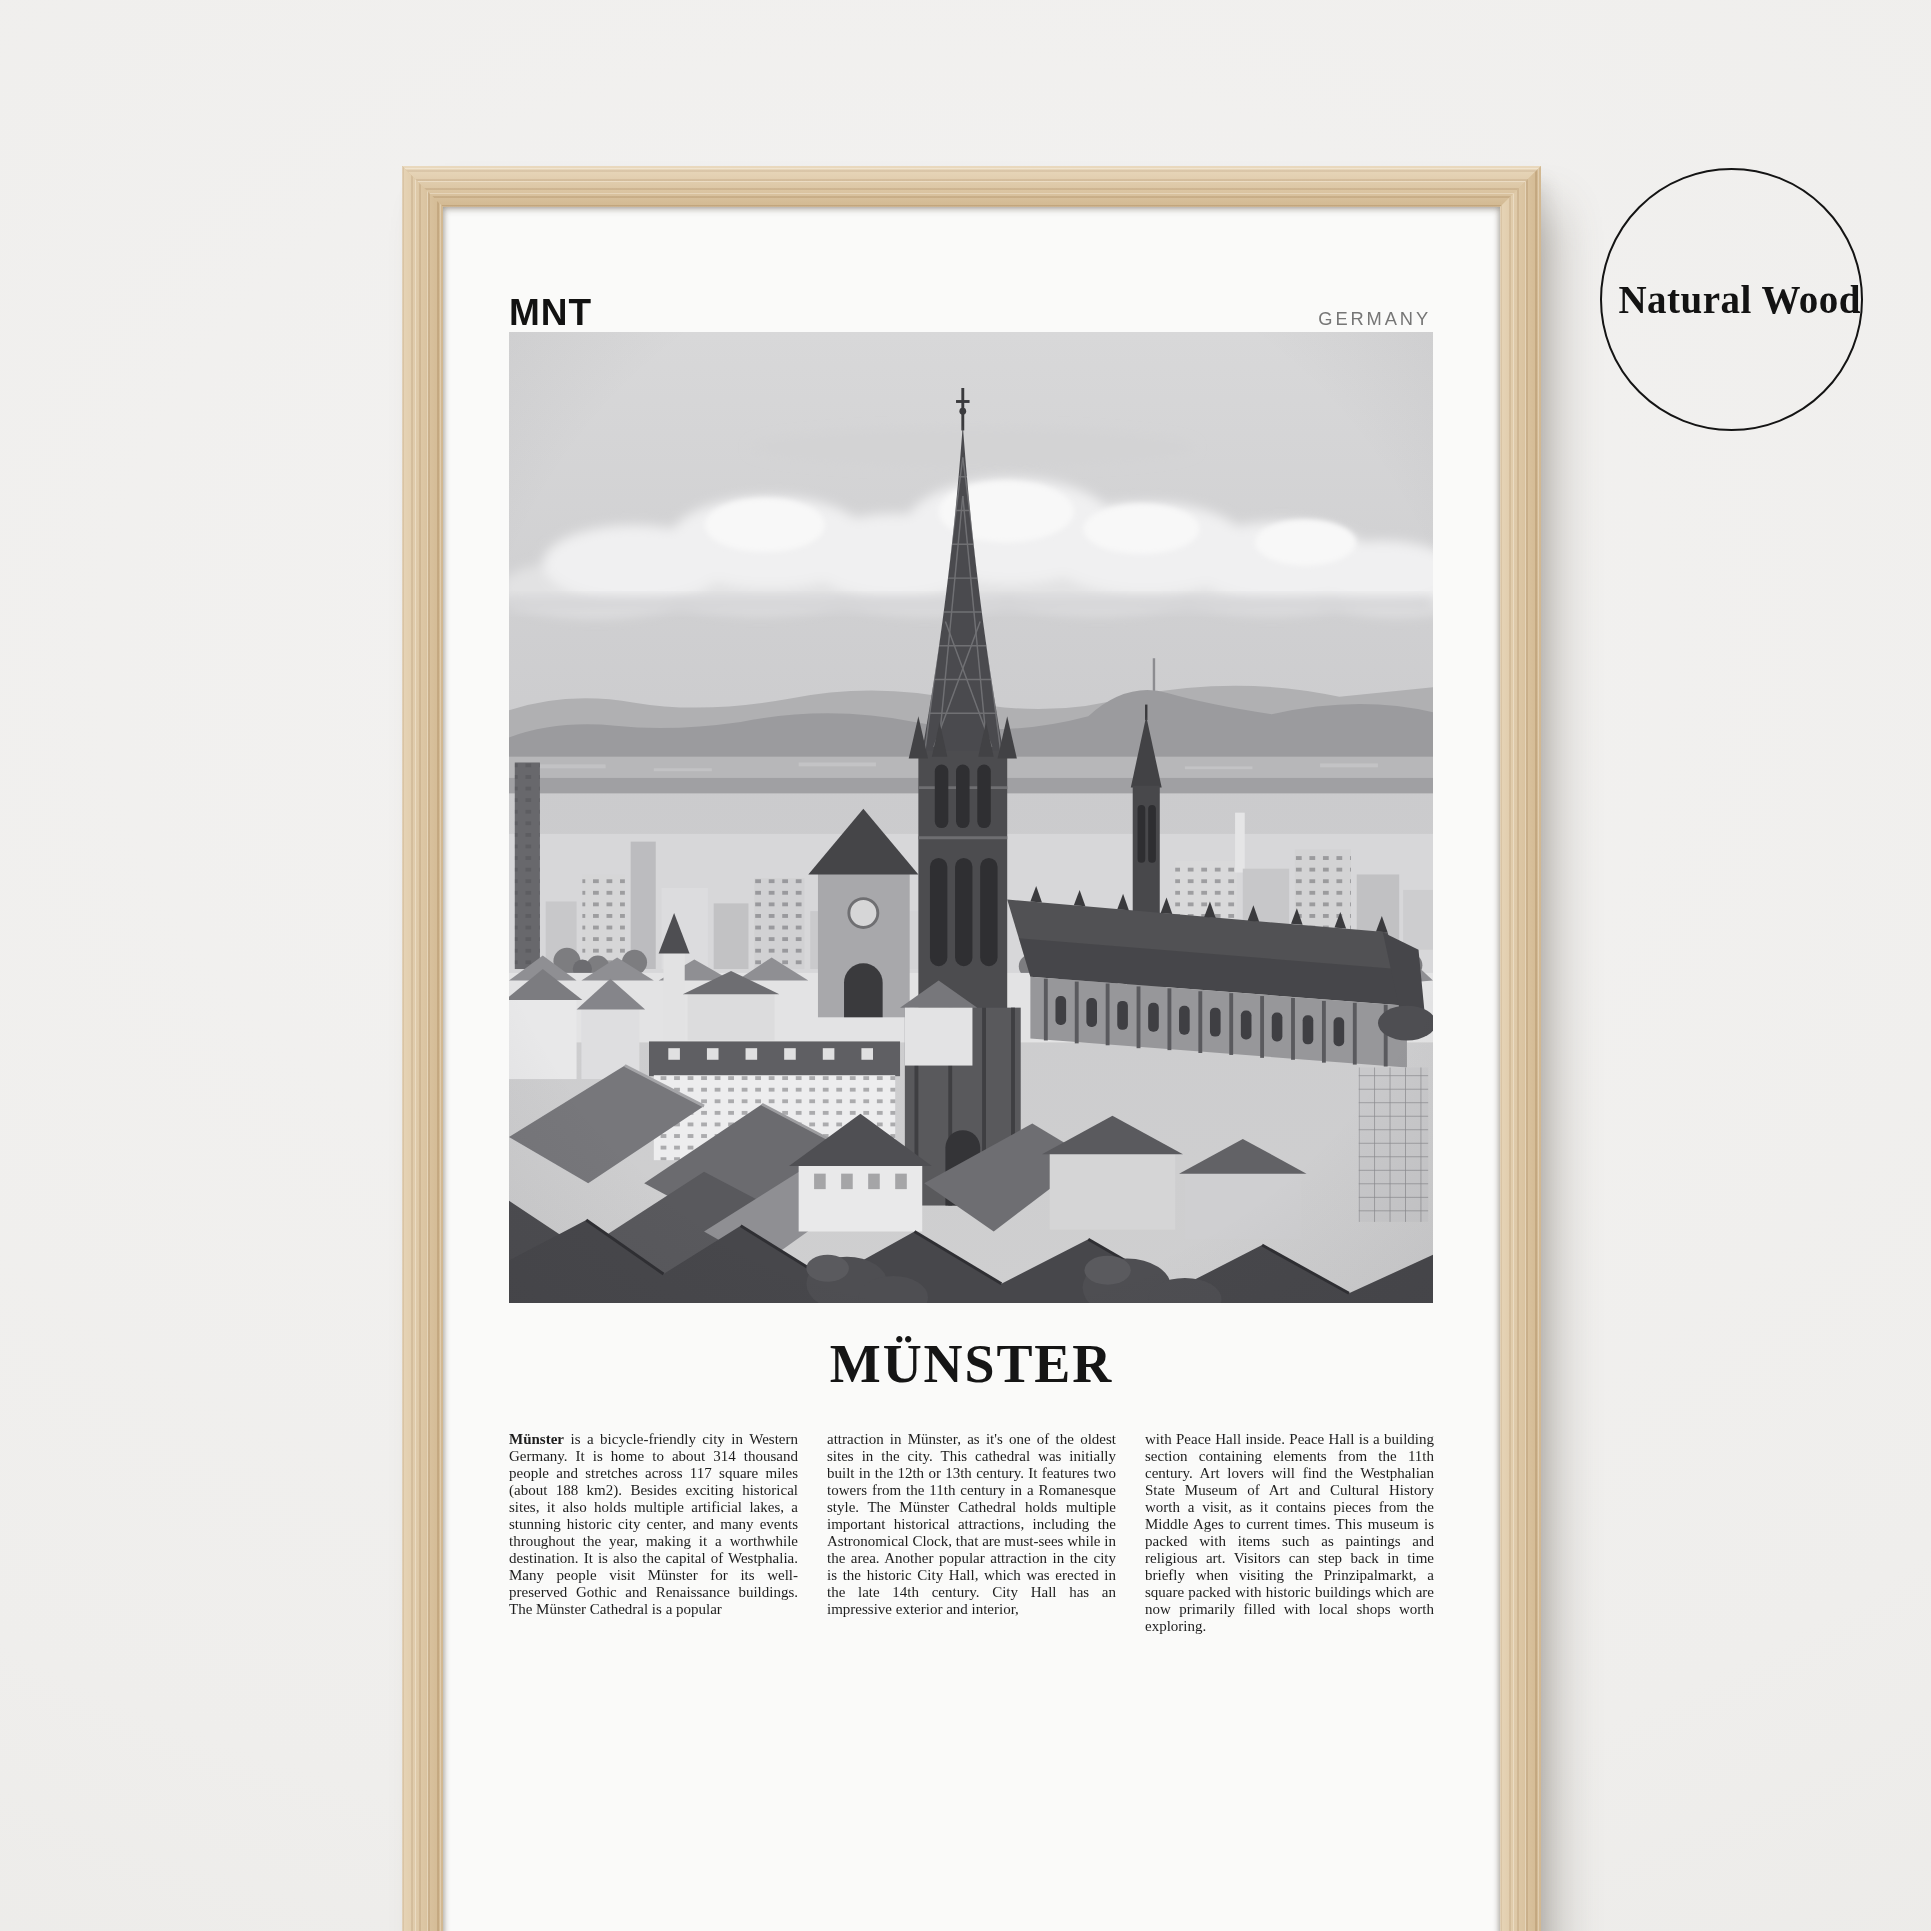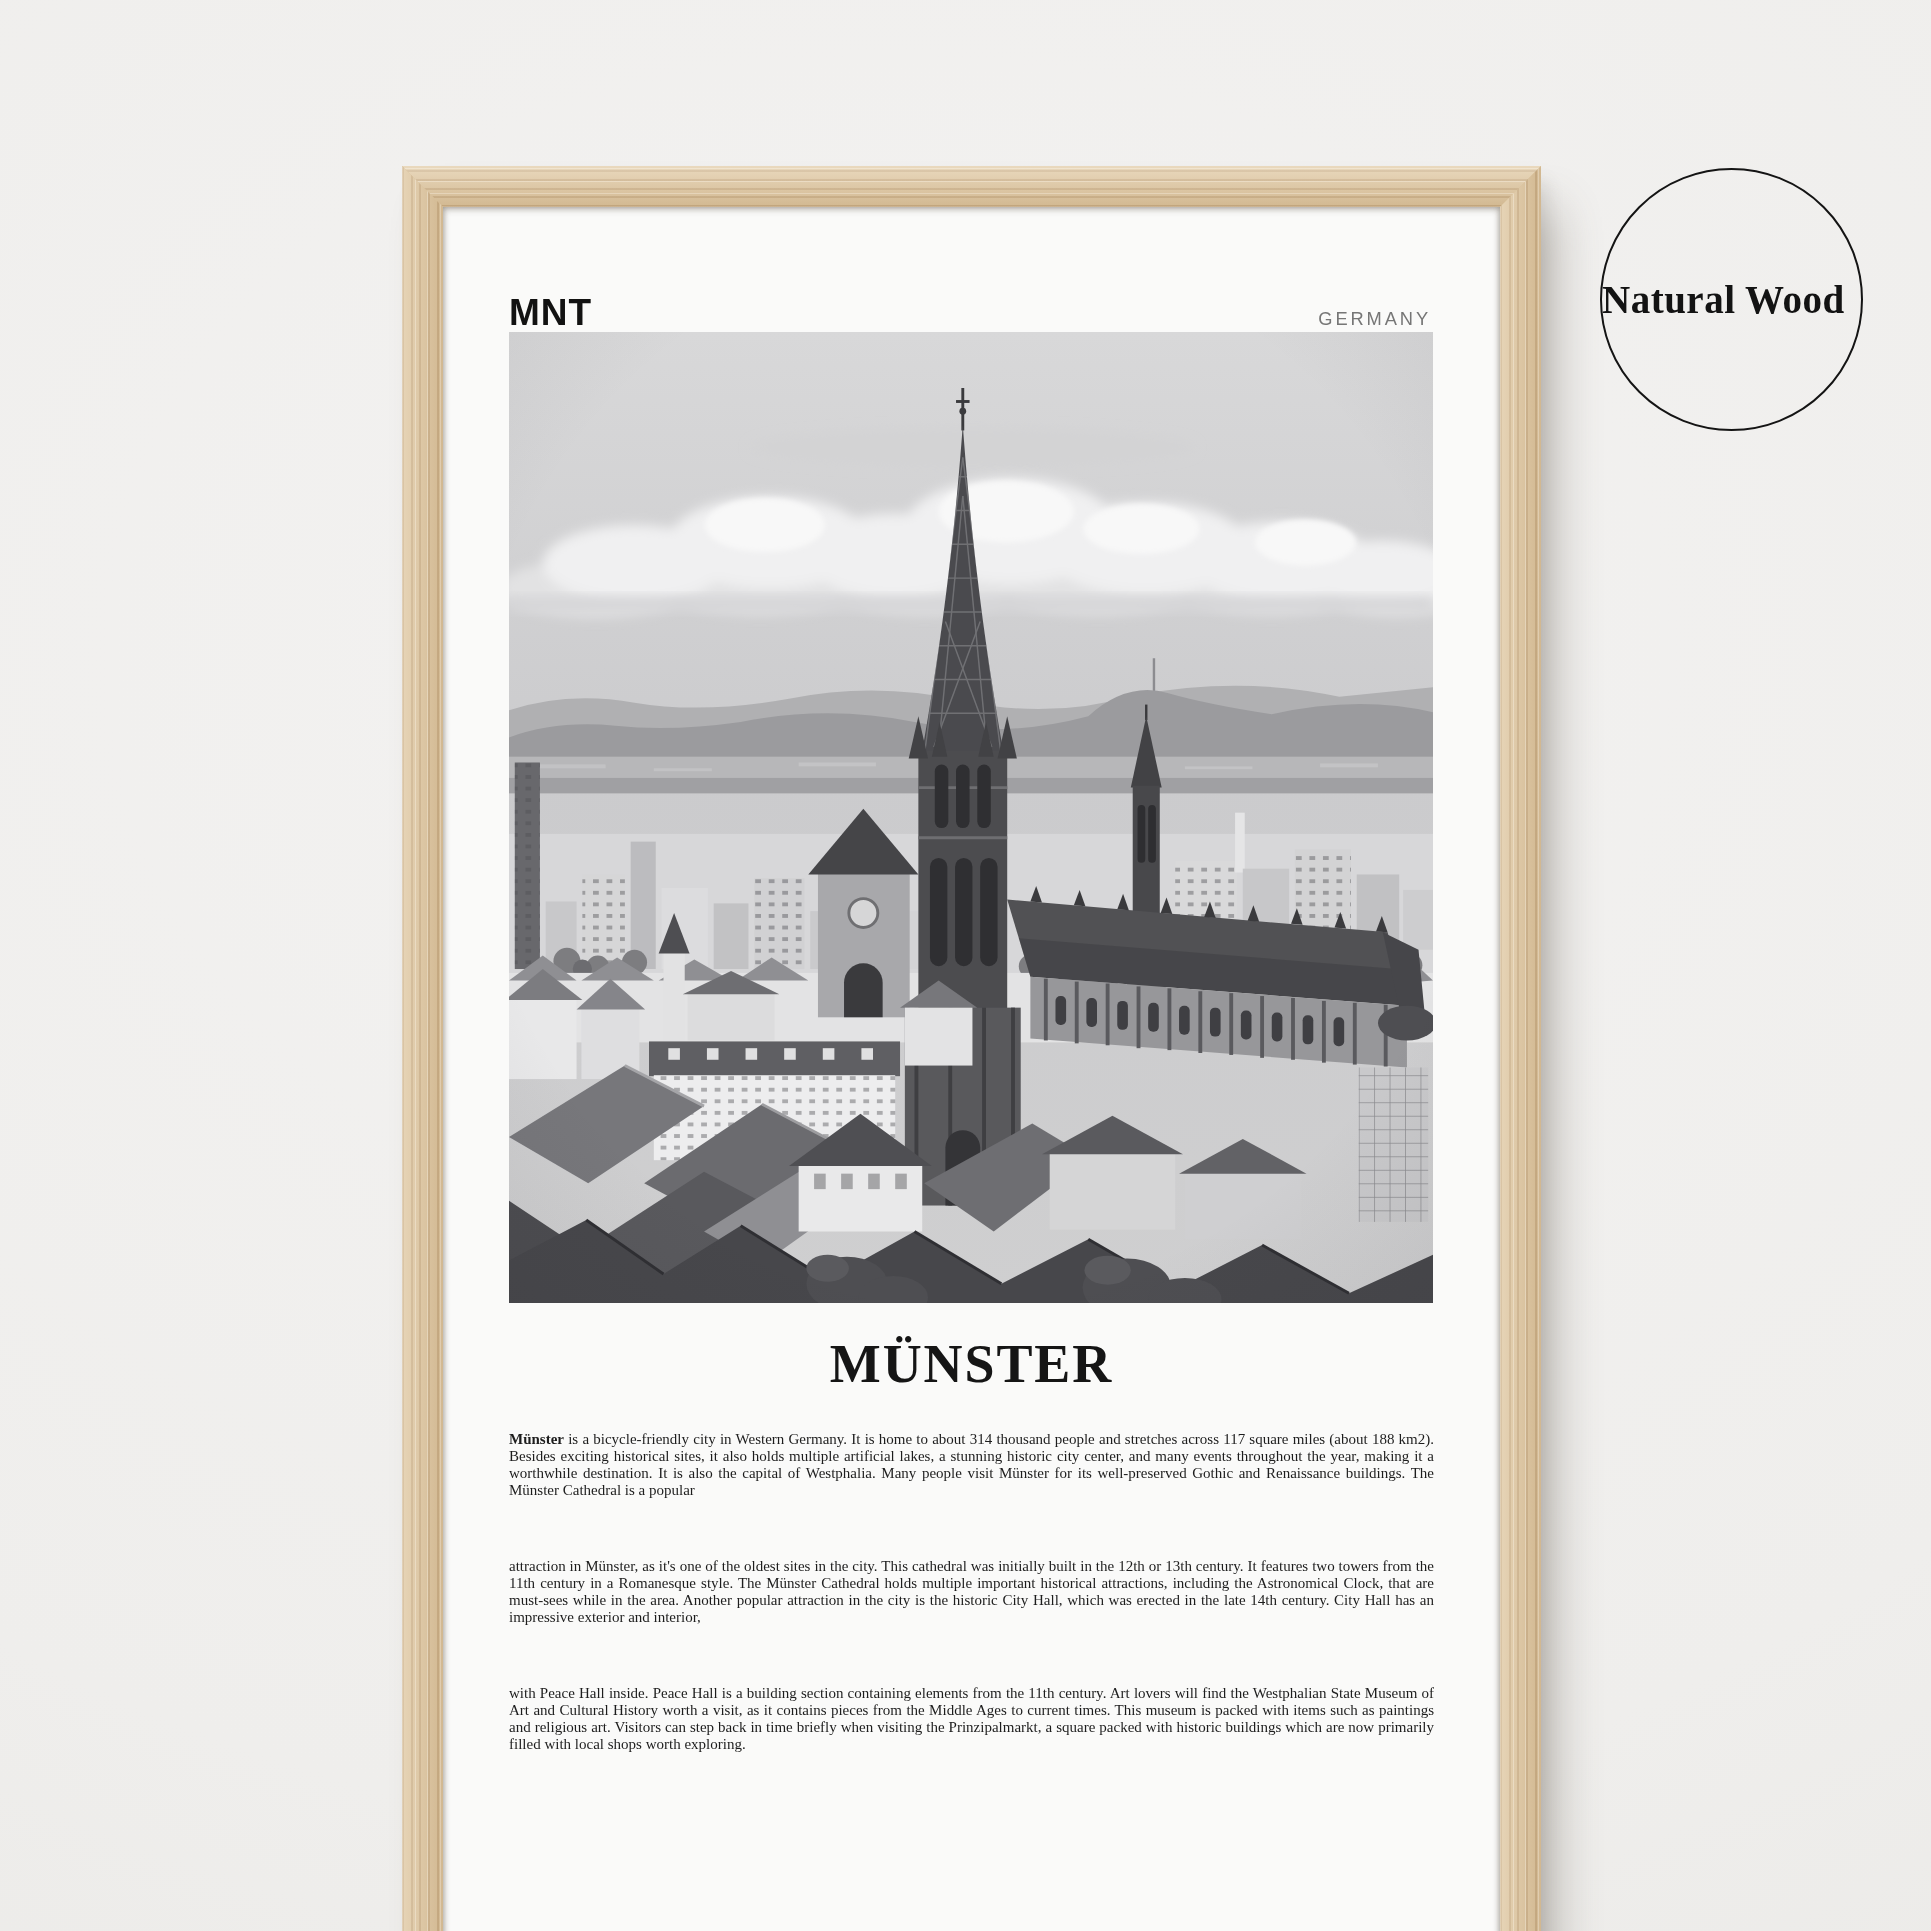--- a/index.html
+++ b/index.html
@@ -60,33 +60,33 @@
     background:#c9c9ca;overflow:hidden;
   }
   .photo svg{display:block;width:100%;height:100%;}
   .p-title{
     position:absolute;top:1130px;left:0;right:0;margin:0;
     text-align:center;font-family:"Liberation Serif",serif;font-weight:bold;
     font-size:54px;letter-spacing:1.9px;color:#151515;line-height:1;
   }
   .columns{
     position:absolute;top:1209px;left:66px;right:66px;
-    display:flex;gap:29px;flex-direction:column;
+    display:flex;gap:29px;
   }
   .col{
     flex:1 1 0;font-family:"Liberation Serif",serif;
     font-size:15px;line-height:17px;color:var(--text,#1d1d1d);
     text-align:justify;
   }
   .col strong{font-weight:bold;}
   
   .badge{
     position:absolute;left:1600px;top:168px;width:263px;height:263px;
     border:2.9px solid var(--badge-border,#141414);border-radius:50%;
-    display:flex;align-items:center;justify-content:flex-start;
+    display:flex;align-items:center;justify-content:flex-end;
     box-sizing:border-box;background:transparent;
   }
   .badge span{
     font-family:"Liberation Serif",serif;font-weight:bold;
     font-size:39px;letter-spacing:0.5px;color:#131313;white-space:nowrap;
   }
 </style>
 </head>
 <body>
 

